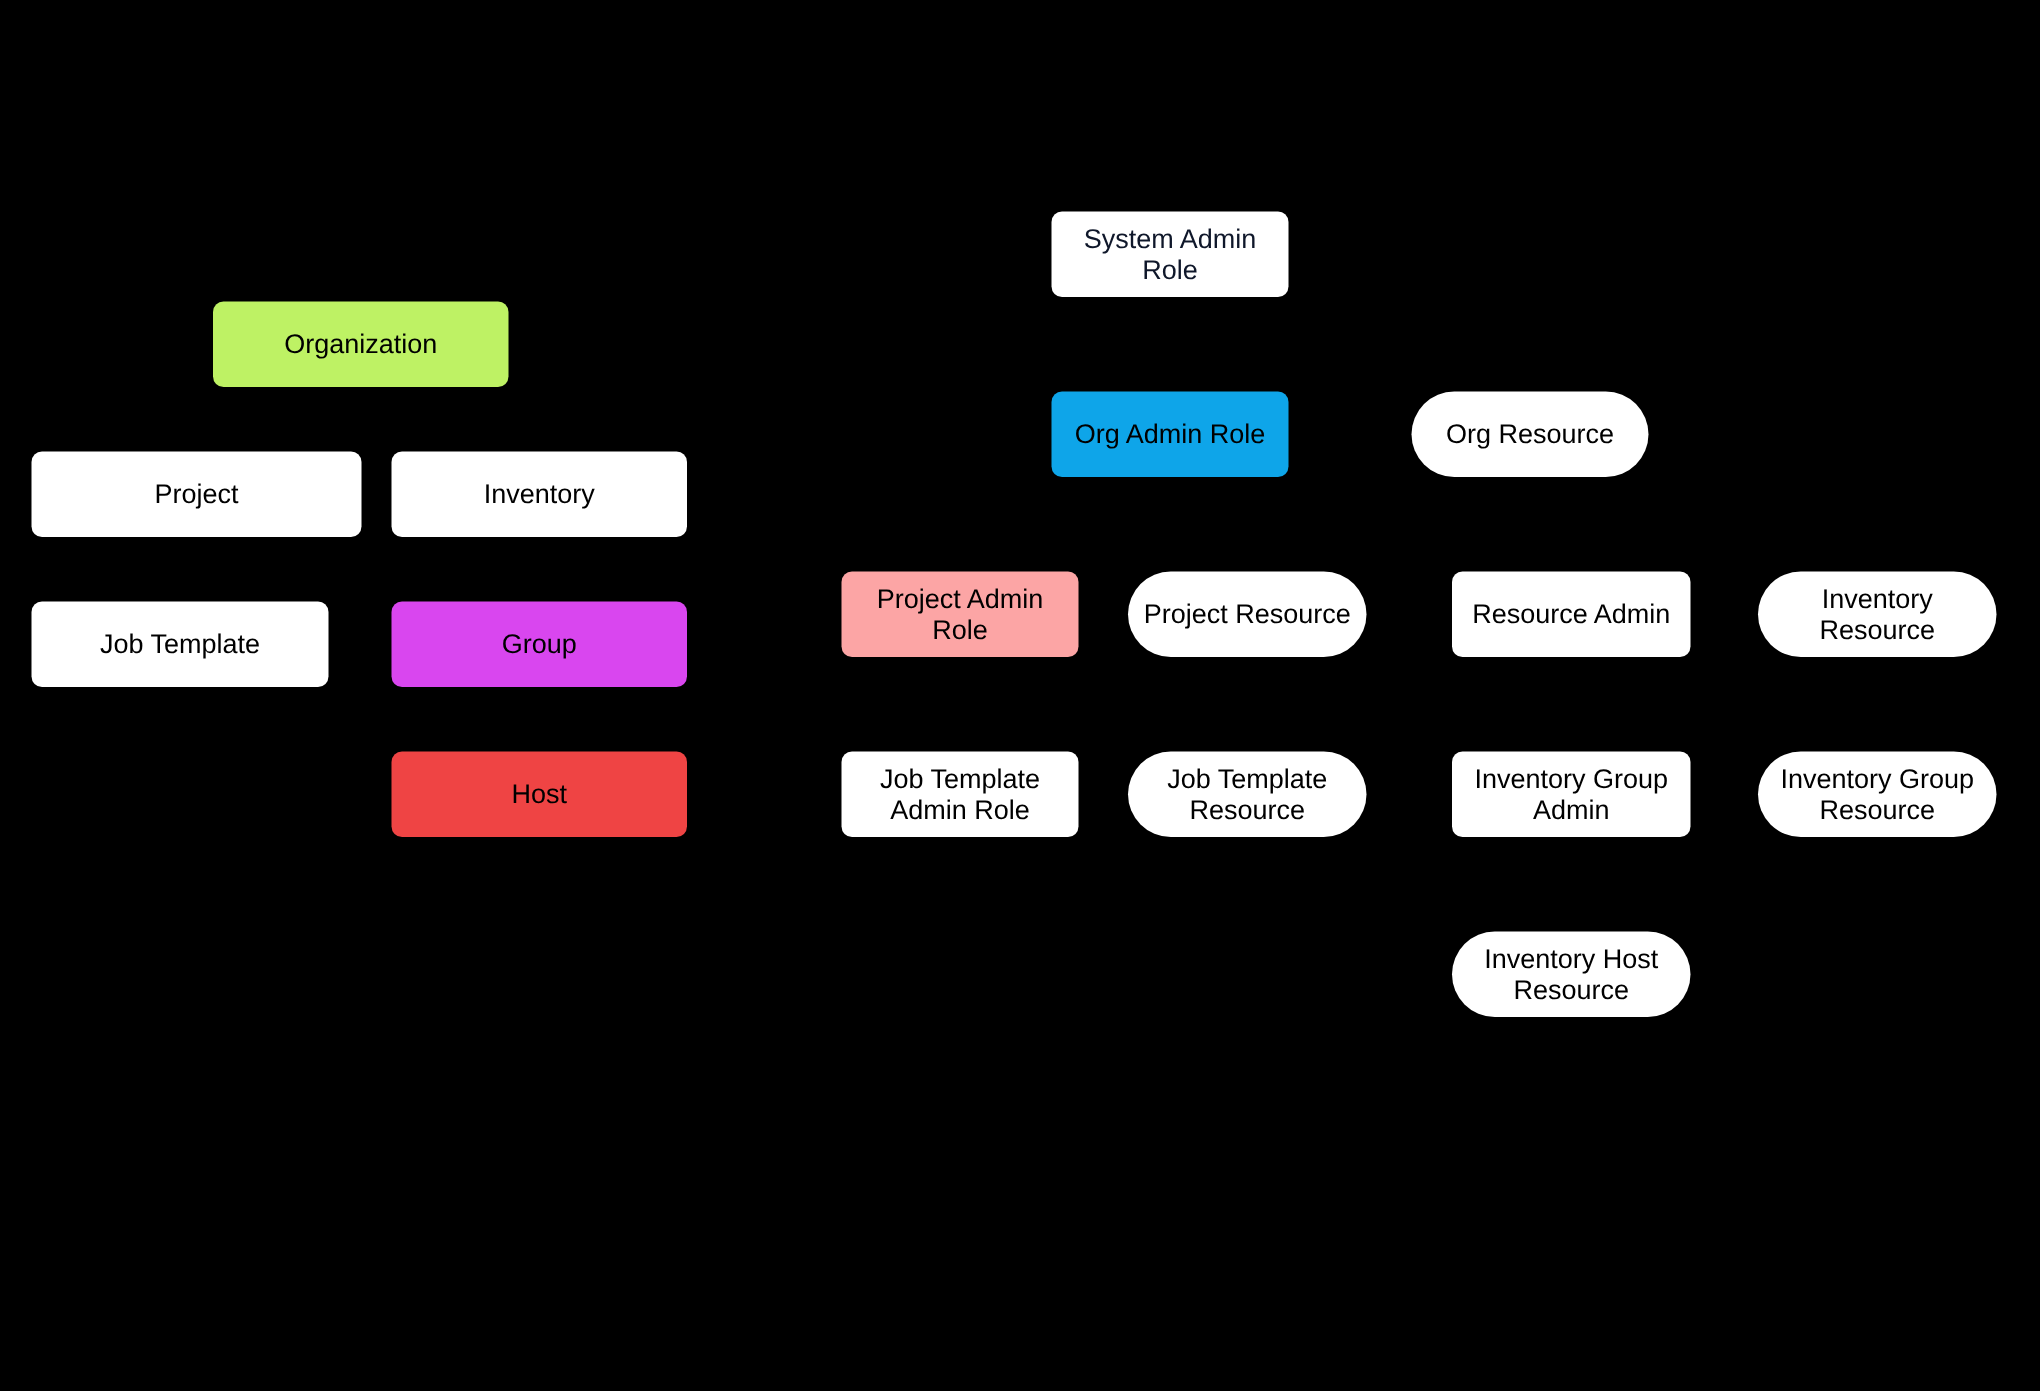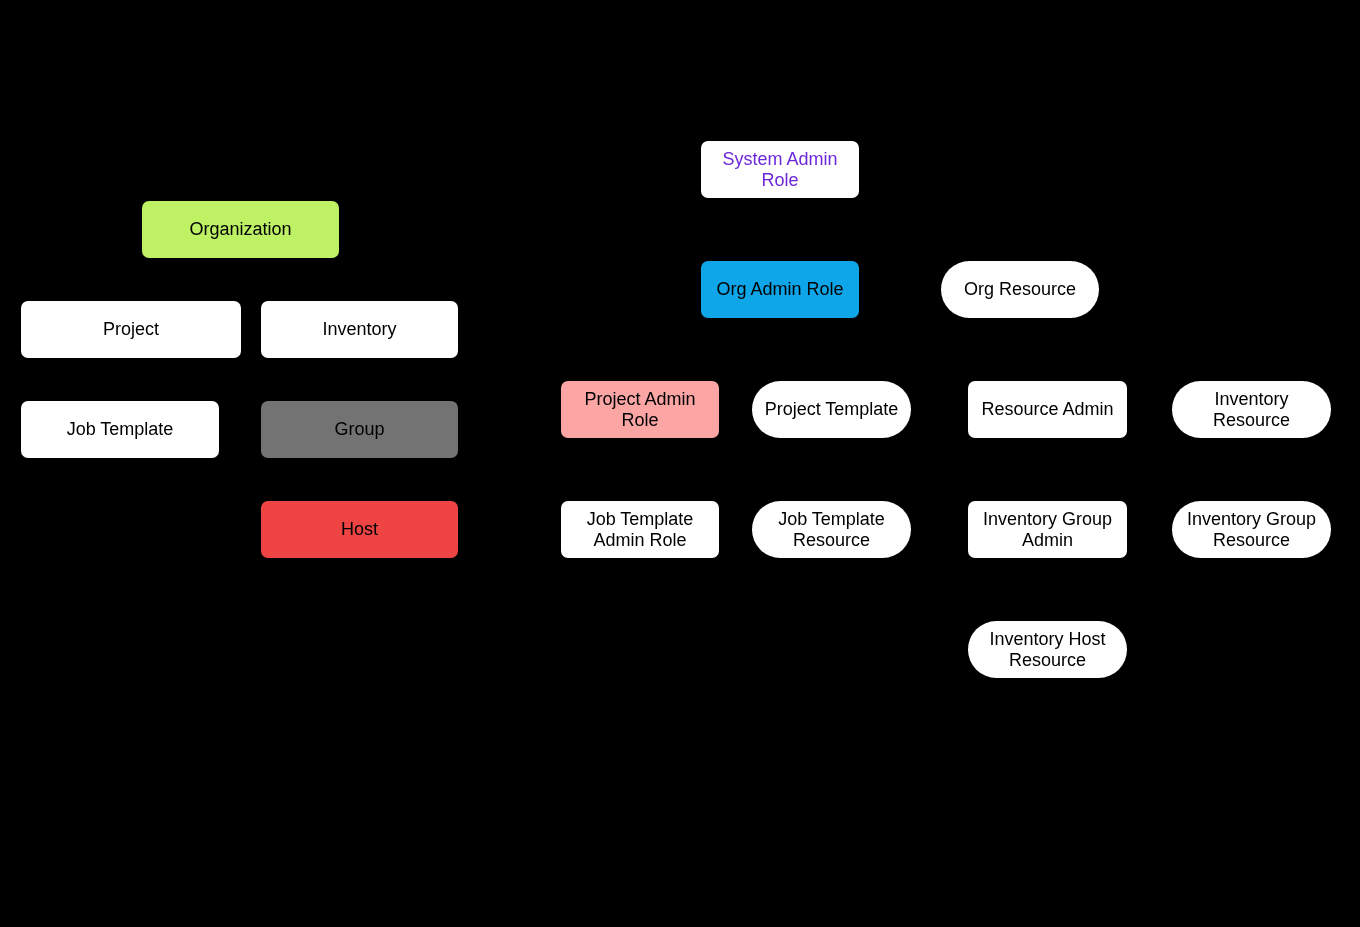--- a/index.html
+++ b/index.html
@@ -40,42 +40,42 @@
     </div>
     <div class="node rect" style="left: 21px; top: 301px; width: 220px; height: 57px; background: rgb(255, 255, 255); color: rgb(0, 0, 0);">
       <span class="node-label">Project</span>
     </div>
     <div class="node rect" style="left: 261px; top: 301px; width: 197px; height: 57px; background: rgb(255, 255, 255); color: rgb(0, 0, 0);">
       <span class="node-label">Inventory</span>
     </div>
     <div class="node rect" style="left: 21px; top: 401px; width: 198px; height: 57px; background: rgb(255, 255, 255); color: rgb(0, 0, 0);">
       <span class="node-label">Job Template</span>
     </div>
-    <div class="node rect" style="left: 261px; top: 401px; width: 197px; height: 57px; background: #737373; color: rgb(0, 0, 0);">
+    <div class="node rect" style="left: 261px; top: 401px; width: 197px; height: 57px; background: #d946ef; color: rgb(0, 0, 0);">
       <span class="node-label">Group</span>
     </div>
     <div class="node rect" style="left: 261px; top: 501px; width: 197px; height: 57px; background: #ef4444; color: rgb(0, 0, 0);">
       <span class="node-label">Host</span>
     </div>
-    <div class="node rect" style="left: 701px; top: 141px; width: 158px; height: 57px; background: rgb(255, 255, 255); color: #6d28d9; justify-content: center;">
+    <div class="node rect" style="left: 701px; top: 141px; width: 158px; height: 57px; background: rgb(255, 255, 255); color: #0f172a; justify-content: center;">
       <span class="node-label">System Admin
 Role</span>
     </div>
     <div class="node rect" style="left: 701px; top: 261px; width: 158px; height: 57px; background: #0ea5e9; color: rgb(0, 0, 0);">
       <span class="node-label">Org Admin Role</span>
     </div>
     <div class="node pill" style="left: 941px; top: 261px; width: 158px; height: 57px; background: rgb(255, 255, 255); color: rgb(0, 0, 0);">
       <span class="node-label">Org Resource</span>
     </div>
     <div class="node rect" style="left: 561px; top: 381px; width: 158px; height: 57px; background: #fca5a5; color: rgb(0, 0, 0);">
       <span class="node-label">Project Admin
 Role</span>
     </div>
     <div class="node pill" style="left: 752px; top: 381px; width: 159px; height: 57px; background: rgb(255, 255, 255); color: rgb(0, 0, 0);">
-      <span class="node-label">Project Template</span>
+      <span class="node-label">Project Resource</span>
     </div>
     <div class="node rect" style="left: 968px; top: 381px; width: 159px; height: 57px; background: rgb(255, 255, 255); color: rgb(0, 0, 0);">
       <span class="node-label">Resource Admin</span>
     </div>
     <div class="node pill" style="left: 1172px; top: 381px; width: 159px; height: 57px; background: rgb(255, 255, 255); color: rgb(0, 0, 0);">
       <span class="node-label">Inventory
 Resource</span>
     </div>
     <div class="node rect" style="left: 561px; top: 501px; width: 158px; height: 57px; background: rgb(255, 255, 255); color: rgb(0, 0, 0);">
       <span class="node-label">Job Template

